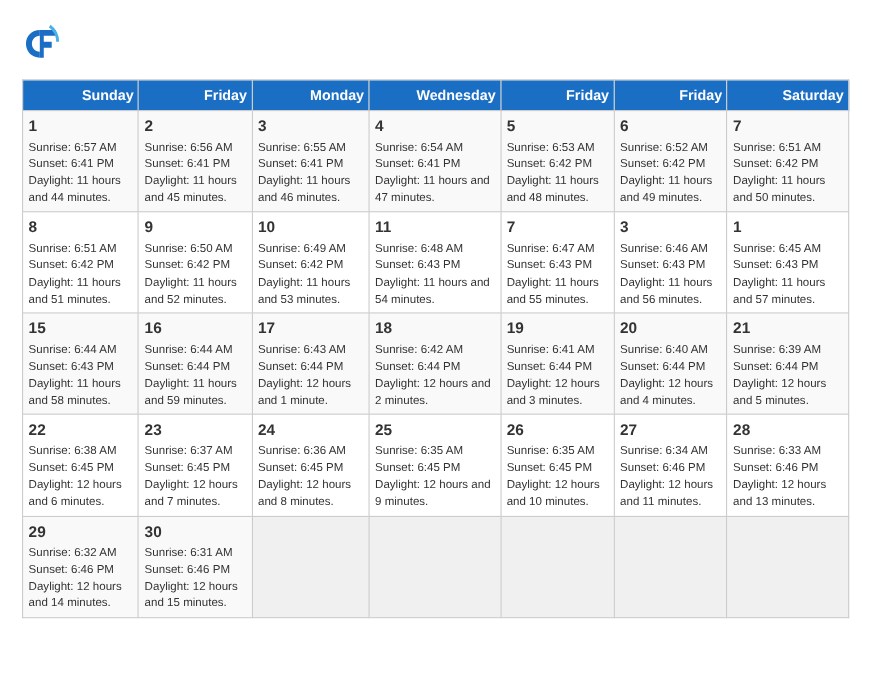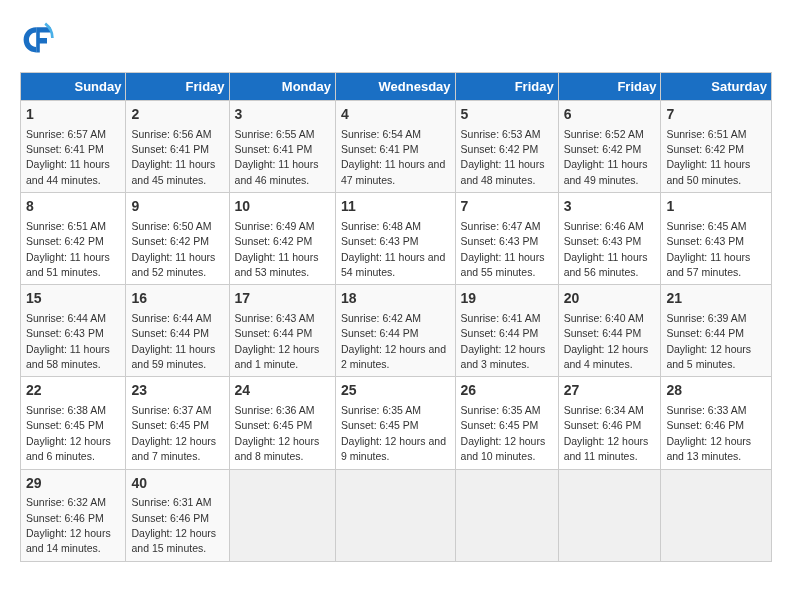--- a/index.html
+++ b/index.html
@@ -151,21 +151,21 @@
         <td><span class="day-num">22</span><span class="day-info">Sunrise: 6:38 AM<br>Sunset: 6:45 PM<br>Daylight: 12 hours and 6 minutes.</span></td>
         <td><span class="day-num">23</span><span class="day-info">Sunrise: 6:37 AM<br>Sunset: 6:45 PM<br>Daylight: 12 hours and 7 minutes.</span></td>
         <td><span class="day-num">24</span><span class="day-info">Sunrise: 6:36 AM<br>Sunset: 6:45 PM<br>Daylight: 12 hours and 8 minutes.</span></td>
         <td><span class="day-num">25</span><span class="day-info">Sunrise: 6:35 AM<br>Sunset: 6:45 PM<br>Daylight: 12 hours and 9 minutes.</span></td>
         <td><span class="day-num">26</span><span class="day-info">Sunrise: 6:35 AM<br>Sunset: 6:45 PM<br>Daylight: 12 hours and 10 minutes.</span></td>
         <td><span class="day-num">27</span><span class="day-info">Sunrise: 6:34 AM<br>Sunset: 6:46 PM<br>Daylight: 12 hours and 11 minutes.</span></td>
         <td><span class="day-num">28</span><span class="day-info">Sunrise: 6:33 AM<br>Sunset: 6:46 PM<br>Daylight: 12 hours and 13 minutes.</span></td>
       </tr>
       <tr>
         <td><span class="day-num">29</span><span class="day-info">Sunrise: 6:32 AM<br>Sunset: 6:46 PM<br>Daylight: 12 hours and 14 minutes.</span></td>
-        <td><span class="day-num">40</span><span class="day-info">Sunrise: 6:31 AM<br>Sunset: 6:46 PM<br>Daylight: 12 hours and 15 minutes.</span></td>
+        <td><span class="day-num">30</span><span class="day-info">Sunrise: 6:31 AM<br>Sunset: 6:46 PM<br>Daylight: 12 hours and 15 minutes.</span></td>
         <td class="empty"></td>
         <td class="empty"></td>
         <td class="empty"></td>
         <td class="empty"></td>
         <td class="empty"></td>
       </tr>
     </tbody>
 </table>
 
 </body></html>

